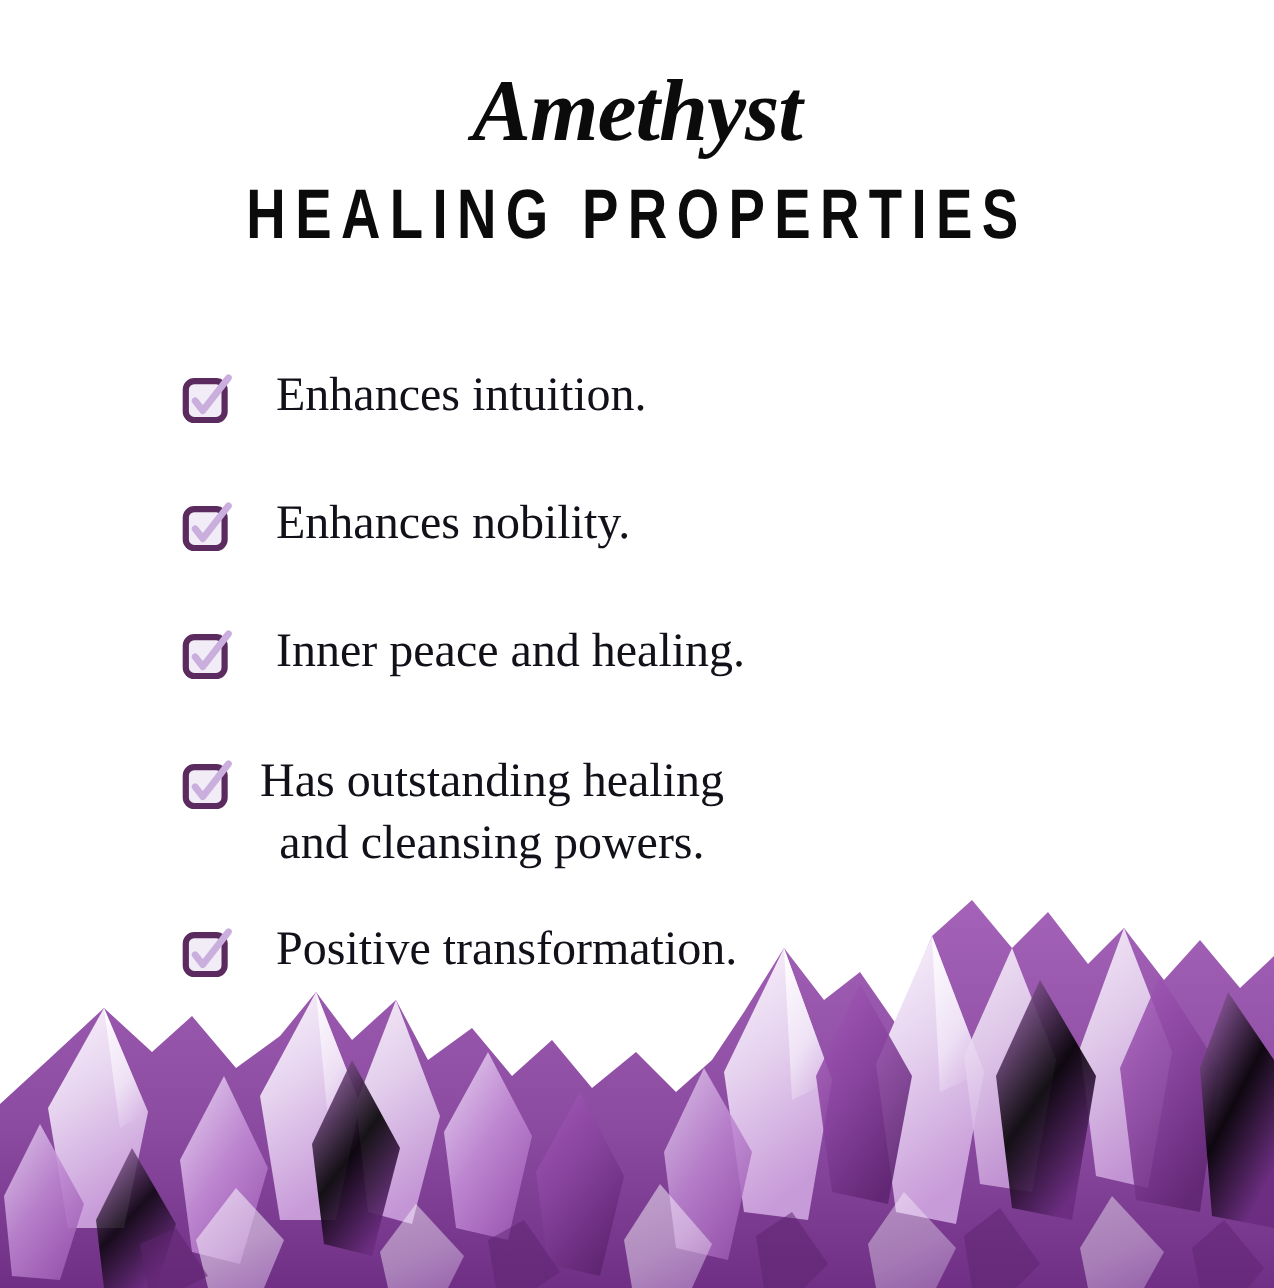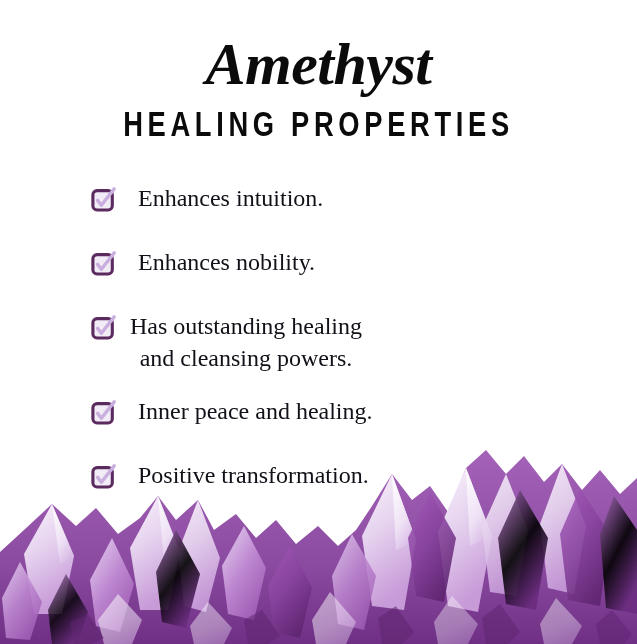--- a/index.html
+++ b/index.html
@@ -27,21 +27,21 @@
     left: 0;
     width: 637px;
     text-align: center;
     padding-top: 34px;
   }
 
   .title {
     font-family: "Liberation Serif", "DejaVu Serif", serif;
     font-weight: bold;
     font-style: italic;
-    font-size: 60px;
+    font-size: 44px;
     line-height: 1.0;
     letter-spacing: -0.5px;
     color: #0b0b0b;
     margin: 0;
     padding: 0;
   }
 
   .subtitle {
     font-family: "Liberation Sans Narrow", "Liberation Sans", "DejaVu Sans", sans-serif;
     font-weight: bold;
@@ -150,41 +150,41 @@
     <li class="benefit-row">
       <span class="checkbox-icon">
         <svg viewBox="0 0 25 25" xmlns="http://www.w3.org/2000/svg">
           <rect x="1.9" y="3.6" width="19.4" height="19.4" rx="4.2" ry="4.2" fill="#f2ecf7" stroke="#5b2a5e" stroke-width="3.1"></rect>
           <path d="M6.6 13.4 L10.4 18.3 L23.2 1.9" fill="none" stroke="#c9aede" stroke-width="3.4" stroke-linecap="round" stroke-linejoin="round"></path>
         </svg>
       </span>
       <p class="benefit-text">Enhances nobility.</p>
     </li>
 
+    <li class="benefit-row">
+      <span class="checkbox-icon">
+        <svg viewBox="0 0 25 25" xmlns="http://www.w3.org/2000/svg">
+          <rect x="1.9" y="3.6" width="19.4" height="19.4" rx="4.2" ry="4.2" fill="#f2ecf7" stroke="#5b2a5e" stroke-width="3.1"></rect>
+          <path d="M6.6 13.4 L10.4 18.3 L23.2 1.9" fill="none" stroke="#c9aede" stroke-width="3.4" stroke-linecap="round" stroke-linejoin="round"></path>
+        </svg>
+      </span>
+      <p class="benefit-text">Inner peace and healing.</p>
+    </li>
+
     <li class="benefit-row two-line">
       <span class="checkbox-icon">
         <svg viewBox="0 0 25 25" xmlns="http://www.w3.org/2000/svg">
           <rect x="1.9" y="3.6" width="19.4" height="19.4" rx="4.2" ry="4.2" fill="#f2ecf7" stroke="#5b2a5e" stroke-width="3.1"></rect>
           <path d="M6.6 13.4 L10.4 18.3 L23.2 1.9" fill="none" stroke="#c9aede" stroke-width="3.4" stroke-linecap="round" stroke-linejoin="round"></path>
         </svg>
       </span>
       <p class="benefit-text centered">
         <span>Has outstanding healing</span><br>
         <span>and cleansing powers.</span>
       </p>
-    </li>
-
-    <li class="benefit-row">
-      <span class="checkbox-icon">
-        <svg viewBox="0 0 25 25" xmlns="http://www.w3.org/2000/svg">
-          <rect x="1.9" y="3.6" width="19.4" height="19.4" rx="4.2" ry="4.2" fill="#f2ecf7" stroke="#5b2a5e" stroke-width="3.1"></rect>
-          <path d="M6.6 13.4 L10.4 18.3 L23.2 1.9" fill="none" stroke="#c9aede" stroke-width="3.4" stroke-linecap="round" stroke-linejoin="round"></path>
-        </svg>
-      </span>
-      <p class="benefit-text">Inner peace and healing.</p>
     </li>
 
     <li class="benefit-row">
       <span class="checkbox-icon">
         <svg viewBox="0 0 25 25" xmlns="http://www.w3.org/2000/svg">
           <rect x="1.9" y="3.6" width="19.4" height="19.4" rx="4.2" ry="4.2" fill="#f2ecf7" stroke="#5b2a5e" stroke-width="3.1"></rect>
           <path d="M6.6 13.4 L10.4 18.3 L23.2 1.9" fill="none" stroke="#c9aede" stroke-width="3.4" stroke-linecap="round" stroke-linejoin="round"></path>
         </svg>
       </span>
       <p class="benefit-text">Positive transformation.</p>

